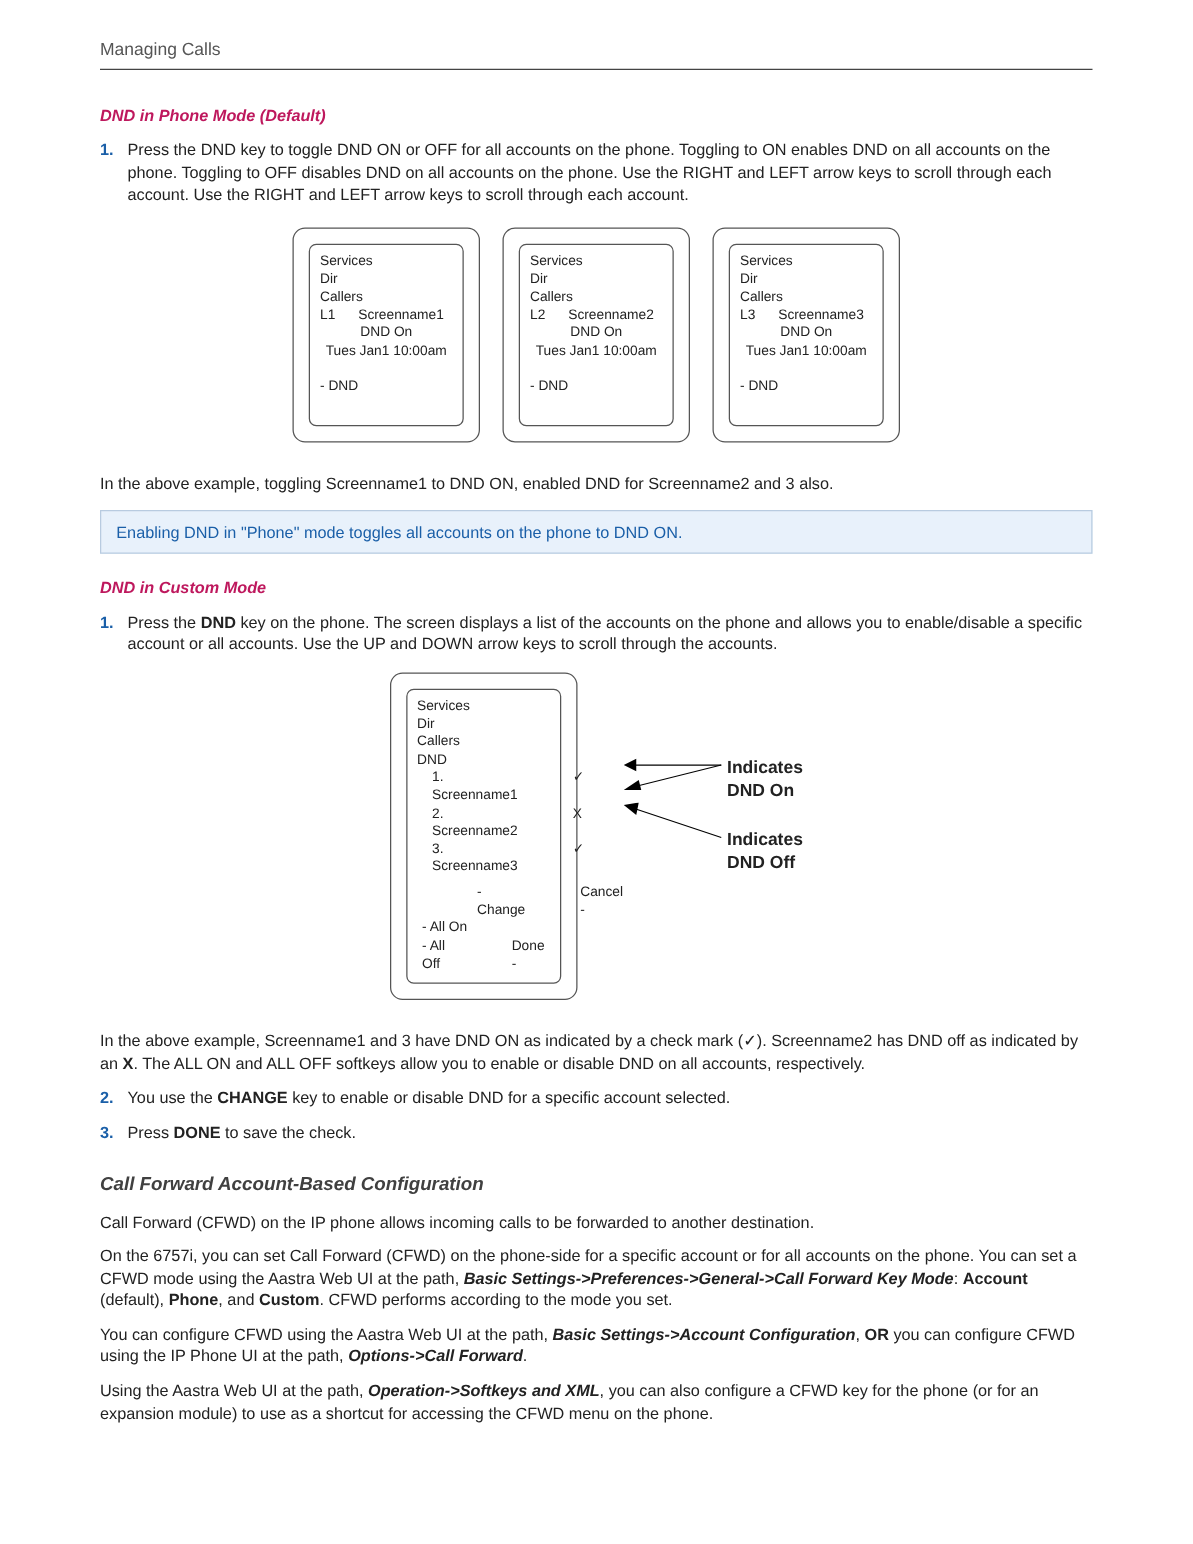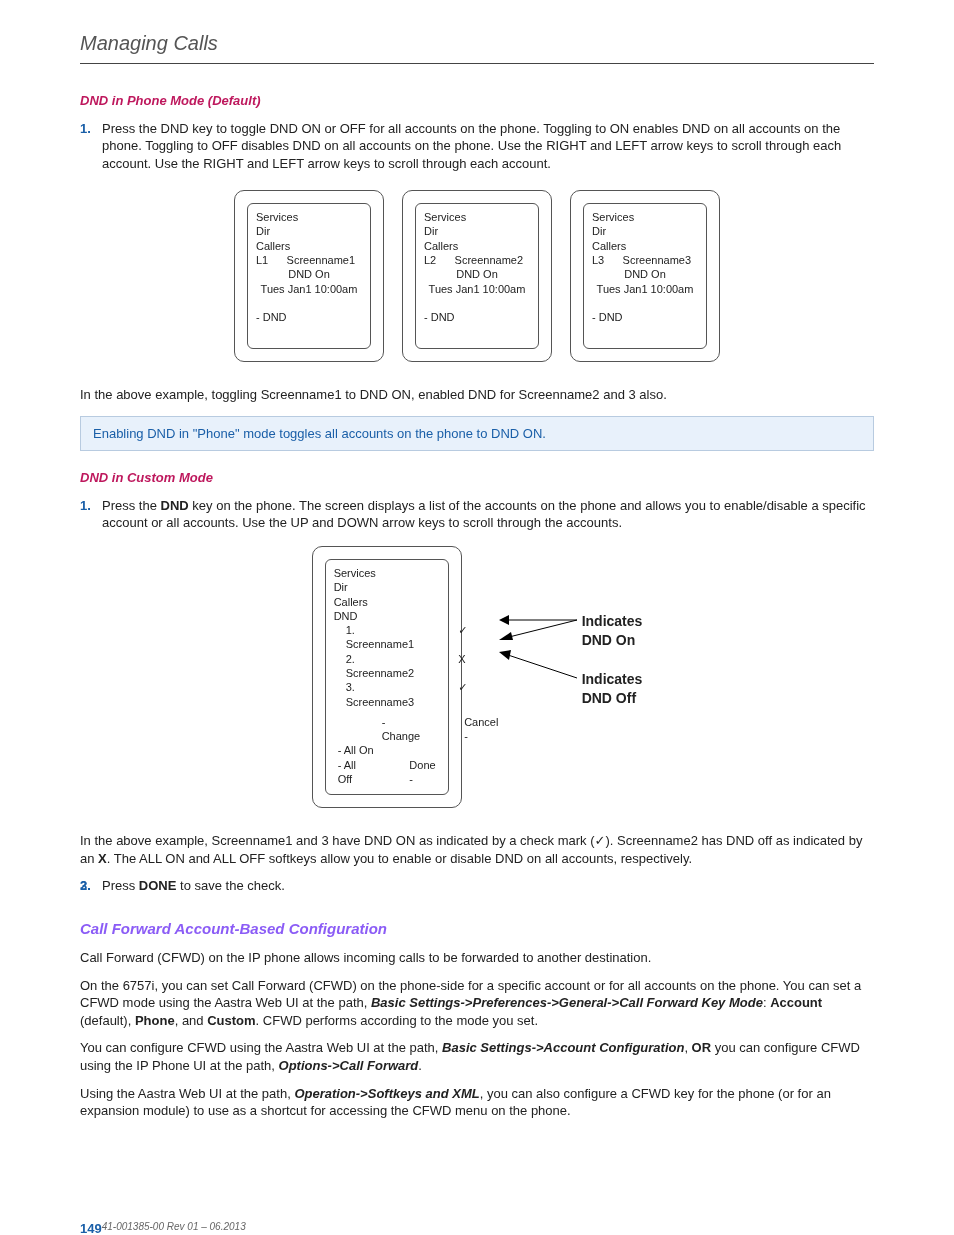--- a/index.html
+++ b/index.html
@@ -6,22 +6,21 @@
     font-family: Arial, Helvetica, sans-serif;
     font-size: 13px;
     color: #222;
     margin: 0;
     padding: 30px 80px 40px 80px;
     width: 954px;
     box-sizing: border-box;
     line-height: 1.35;
   }
   .page-header {
-    font-style: italic;
-    font-size: 20px;
+    font-size: 14px;
     color: #555;
     border-bottom: 1px solid #444;
     padding-bottom: 6px;
     margin-bottom: 28px;
   }
   .subhead {
     font-weight: bold;
     font-style: italic;
     color: #be185d;
     margin: 14px 0 10px 0;
@@ -108,21 +107,21 @@
   .list-row {
     display:flex;
     justify-content:space-between;
     font-size:11px;
     padding: 0 4px;
     gap: 44px;
   }
   .section-head {
     font-weight: bold;
     font-style: italic;
-    color: #8b5cf6;
+    color: #404040;
     font-size: 15px;
     margin: 24px 0 8px 0;
   }
   strong { font-weight: bold; }
   .footer {
     display:flex;
     justify-content:flex-start;
     margin-top: 100px;
     font-size: 11px;
   }
@@ -261,20 +260,23 @@
     </div>
   </div>
 </div>
 
 <div class="para">
   <span>In the above example, Screenname1 and 3 have DND ON as indicated by a check mark (</span><span class="check">✓</span><span>). Screenname2 has DND off as indicated by an </span><strong>X</strong><span>. The ALL ON and ALL OFF softkeys allow you to enable or disable DND on all accounts, respectively.</span>
 </div>
 
 <div class="ol-item">
   <span class="num">2.</span>
+  <span>
+    <span>You use the </span><strong>CHANGE</strong><span> key to enable or disable DND for a specific account selected.</span>
+  </span>
 </div>
 
 <div class="ol-item">
   <span class="num">3.</span>
   <span>
     <span>Press </span><strong>DONE</strong><span> to save the check.</span>
   </span>
 </div>
 
 <div class="section-head">Call Forward Account-Based Configuration</div>

